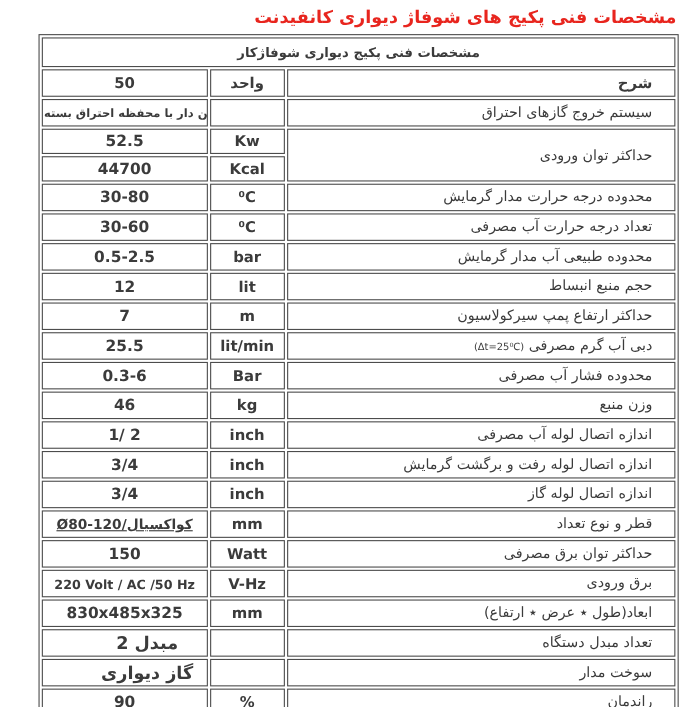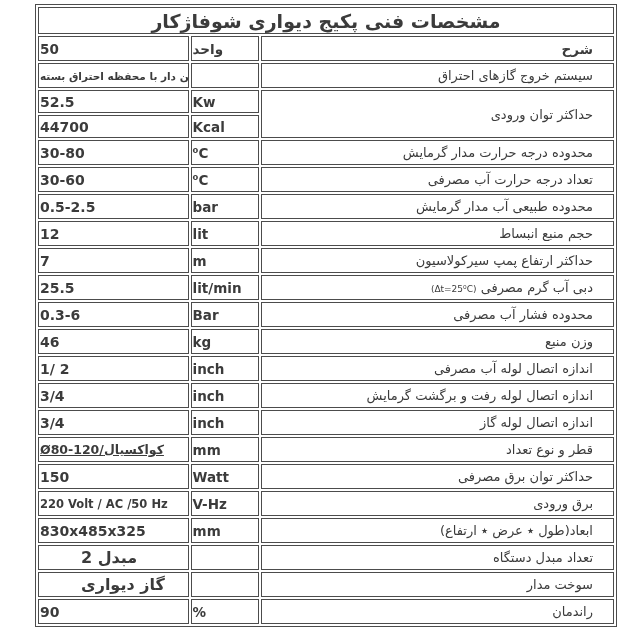--- a/index.html
+++ b/index.html
@@ -40,37 +40,39 @@
     border: 1px solid #4c4c4c;
     color: #3b3b3b;
     vertical-align: middle;
     overflow: hidden;
     white-space: nowrap;
   }
   td.caption {
     height: 23px;
     text-align: center;
     font-weight: bold;
-    font-size: 19px;
+    font-size: 12px;
     direction: rtl;
   }
   td.desc {
     direction: rtl;
     text-align: right;
     padding: 0 20px 0 2px;
     font-size: 13px;
     height: 23px;
   }
   td.unit {
     direction: ltr;
+    text-align: center;
     font-weight: bold;
     font-size: 13.5px;
   }
   td.val {
     direction: ltr;
+    text-align: center;
     font-weight: bold;
     font-size: 14px;
   }
   td.head {
     font-weight: bold;
     font-size: 13.5px;
   }
   tr.r-short td { height: 19px; }
   td.small-val { font-size: 10.5px; }
   td.volt-val  { font-size: 11.5px; }
@@ -78,20 +80,21 @@
   td.fa-val    { font-size: 16px; padding-left: 42px; }
   .note {
     font-size: 9px;
     color: #3b3b3b;
   }
 </style>
 </head>
 <body>
 
 <div class="page">
+  <div class="page-title">مشخصات فنی پکیج های شوفاژ دیواری کانفیدنت</div>
 
   <table class="spec" dir="rtl">
     <colgroup>
         <col class="c-desc">
         <col class="c-unit">
         <col class="c-val">
       </colgroup>
 
     <tbody>
         <tr>

